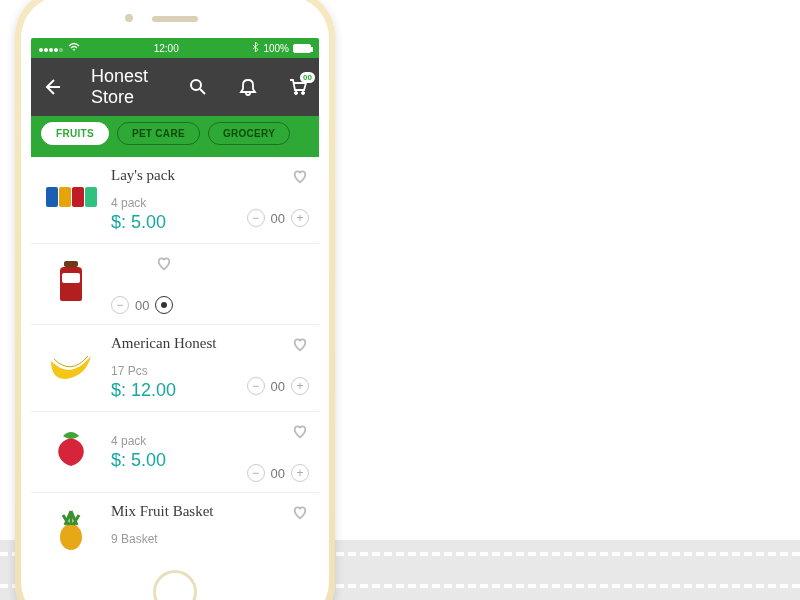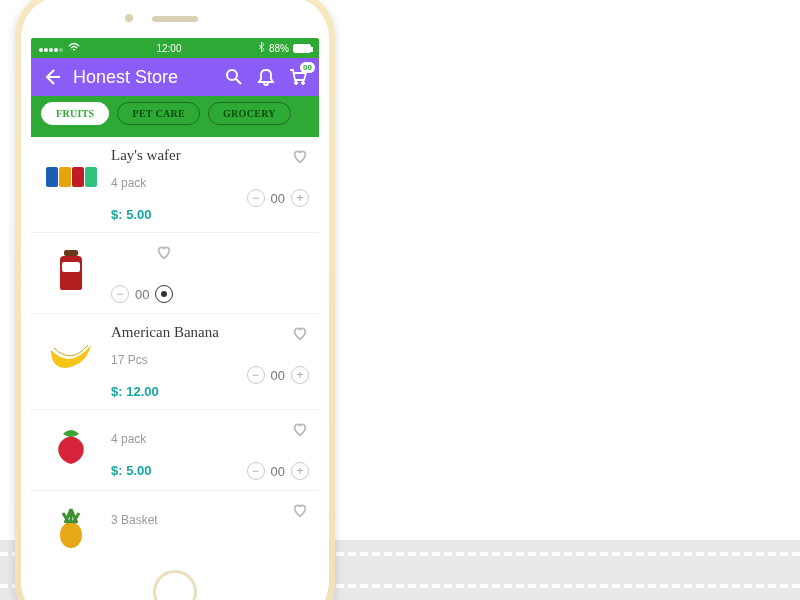--- a/index.html
+++ b/index.html
@@ -86,42 +86,41 @@
   .statusbar .left, .statusbar .right { display:flex; align-items:center; gap:4px; }
   .dots span { width:4px; height:4px; border-radius:50%; background:#fff; display:inline-block; margin-right:1px;}
   .dots span.off { background: rgba(255,255,255,0.4);}
   .battery {
     width: 18px; height: 9px; border:1px solid #fff; border-radius:2px;
     position: relative; background:#fff;
   }
   .battery::after { content:""; position:absolute; right:-3px; top:2px; width:2px; height:5px; background:#fff;}
   
   .navbar {
-    background: #8b5cf6;
+    background: #404040;
     color: #fff;
     padding: 8px 10px;
     display: flex;
     align-items: center;
-    gap: 10px;
+    gap: 28px;
   }
   .navbar .title { font-size: 18px; font-weight: 400; flex: 1; }
   .icon-btn { width:22px; height:22px; display:flex; align-items:center; justify-content:center; color:#fff; position:relative; }
   .back-arrow svg, .icon-btn svg { stroke:#fff; fill:none; }
   .cart-badge {
     position:absolute; top:-4px; right:-6px;
     background:#fff; color:#2fa936; font-size:8px; font-weight:bold;
     border-radius:8px; padding:1px 3px; min-width:14px; text-align:center;
   }
   
   .tabs {
     background: #2fa936;
     padding: 6px 10px 12px 10px;
     display: flex;
     gap: 8px;
-    font-family: Liberation Serif, serif;
   }
   .tab {
     border: 1px solid rgba(0,0,0,0.35);
     border-radius: 14px;
     padding: 5px 14px;
     font-size: 10px;
     font-weight: 600;
     color: #0a4c0c;
     letter-spacing: 0.3px;
   }
@@ -139,21 +138,21 @@
   }
   .thumb {
     width:60px; height:60px;
     display:flex; align-items:center; justify-content:center;
     font-size:32px;
     flex-shrink:0;
   }
   .info { flex:1; min-width:0; }
   .pname { font-size:15px; color:#3a3a3a; font-family: Georgia, serif; }
   .psub { font-size:12px; color:#9a9a9a; margin-top:12px; }
-  .pprice { font-size:13px; color:#17a7a0; font-weight:700; margin-top:17px; }
+  .pprice { font-size:18px; color:#17a7a0; font-weight:400; margin-top:2px; }
   .right-col { display:flex; flex-direction:column; align-items:flex-end; justify-content:space-between; height:60px; }
   .heart svg { width:18px; height:18px; stroke:#bbb; fill:none; stroke-width:2;}
   .qty { display:flex; align-items:center; gap:6px; font-size:13px; color:#777; }
   .qbtn {
     width:18px; height:18px; border-radius:50%;
     border:1px solid #ccc; display:flex; align-items:center; justify-content:center;
     font-size:12px; color:#aaa; line-height:1;
   }
   .qbtn.filled { border-color:#333; }
   .qbtn.filled::after { content:""; width:6px; height:6px; background:#333; border-radius:50%; }
@@ -191,21 +190,21 @@
               </svg>
           </span>
         </div>
         <div>12:00</div>
         <div class="right">
           <span>
             <svg width="7" height="10" viewBox="0 0 7 10">
                 <path d="M3.5 0 L3.5 10 M3.5 0 L6 2.5 L1 7 M3.5 10 L6 7.5 L1 3" stroke="#fff" stroke-width="0.8" fill="none"></path>
               </svg>
           </span>
-          <span>88%</span>
+          <span>100%</span>
           <span class="battery"></span>
         </div>
       </div>
 
       <div class="navbar">
         <div class="icon-btn back-arrow">
           <svg width="20" height="20" viewBox="0 0 20 20">
               <path d="M12 3 L5 10 L12 17 M5 10 H18" stroke-width="2"></path>
             </svg>
         </div>
@@ -241,21 +240,21 @@
           <div class="row">
     <div class="thumb">
               <div class="chips">
                 <div style="background:#1a5fb4"></div>
                 <div style="background:#e5a50a"></div>
                 <div style="background:#c01c28"></div>
                 <div style="background:#2ec27e"></div>
               </div>
             </div>
     <div class="info">
-      <div class="pname">Lay's wafer</div>
+      <div class="pname">Lay's pack</div>
       <div class="psub">4 pack</div>
       <div class="pprice">$: 5.00</div>
     </div>
     <div class="right-col">
       <div class="heart">
         <svg viewBox="0 0 20 20">
                   <path d="M10 17 C2 11 3 4 8 5 C9 5 10 6 10 7 C10 6 11 5 12 5 C17 4 18 11 10 17 Z"></path>
                 </svg>
       </div>
 
@@ -285,21 +284,21 @@
     </div>
           </div>
           <div class="row">
     <div class="thumb">
               <div class="banana"><svg viewBox="0 0 50 40">
                   <path d="M5 20 Q25 40 45 15 Q40 35 20 38 Q5 38 5 20 Z" fill="#f5c518"></path>
                   <path d="M8 18 Q25 35 42 15" stroke="#c9a20e" fill="none"></path>
                 </svg></div>
             </div>
     <div class="info">
-      <div class="pname">American Banana</div>
+      <div class="pname">American Honest</div>
       <div class="psub">17 Pcs</div>
       <div class="pprice">$: 12.00</div>
     </div>
     <div class="right-col">
       <div class="heart">
         <svg viewBox="0 0 20 20">
                   <path d="M10 17 C2 11 3 4 8 5 C9 5 10 6 10 7 C10 6 11 5 12 5 C17 4 18 11 10 17 Z"></path>
                 </svg>
       </div>
 
@@ -336,21 +335,22 @@
     </div>
           </div>
           <div class="row">
     <div class="thumb">
               <div class="pineapple"><svg viewBox="0 0 40 44">
                   <ellipse cx="20" cy="30" rx="11" ry="13" fill="#e6a817"></ellipse>
                   <path d="M20 4 L14 18 M20 4 L26 18 M20 4 L20 18 M12 8 L18 18 M28 8 L22 18" stroke="#3a8f2f" stroke-width="3"></path>
                 </svg></div>
             </div>
     <div class="info">
-      <div class="psub">3 Basket</div>
+      <div class="pname">Mix Fruit Basket</div>
+      <div class="psub">9 Basket</div>
 
     </div>
     <div class="right-col">
       <div class="heart">
         <svg viewBox="0 0 20 20">
                   <path d="M10 17 C2 11 3 4 8 5 C9 5 10 6 10 7 C10 6 11 5 12 5 C17 4 18 11 10 17 Z"></path>
                 </svg>
       </div>
 
     </div>

